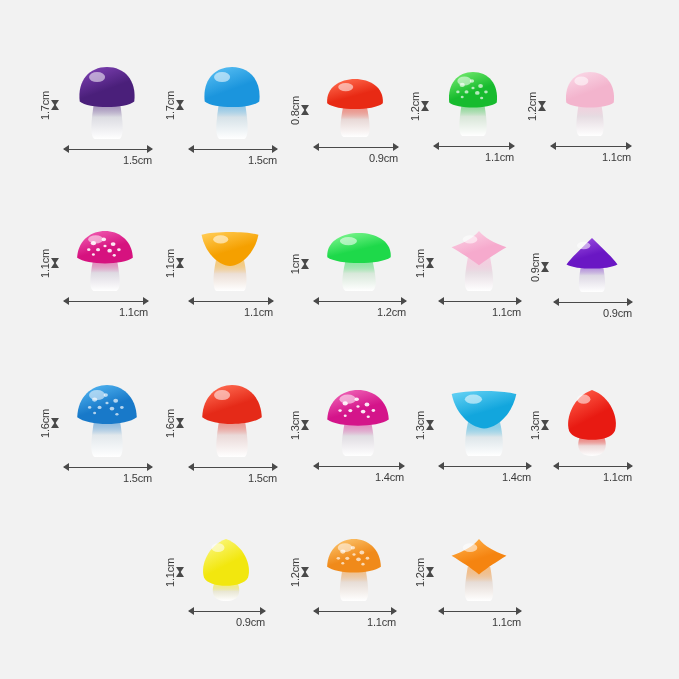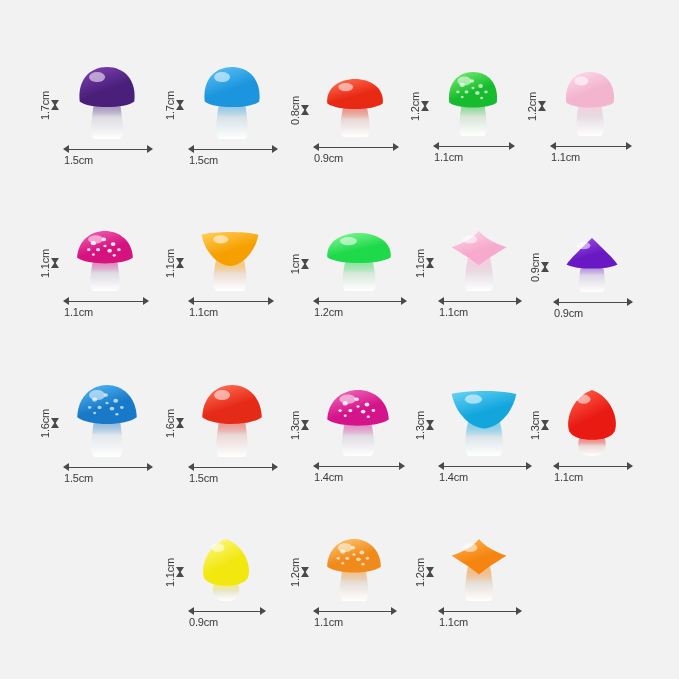--- a/index.html
+++ b/index.html
@@ -23,21 +23,21 @@
   }
   .dim-v .bar{position:relative;width:9px;}
   .dim-v .bar .line{position:absolute;left:4px;top:0;bottom:0;width:1px;background:#4a4a4a;}
   .dim-v .bar .ar-up,.dim-v .bar .ar-dn{
     position:absolute;left:0px;width:0;height:0;
     border-left:4.5px solid transparent;border-right:4.5px solid transparent;
   }
   .dim-v .bar .ar-up{top:-1px;border-bottom:6px solid #4a4a4a;}
   .dim-v .bar .ar-dn{bottom:-1px;border-top:6px solid #4a4a4a;}
 
-  .dim-h{position:absolute;display:flex;flex-direction:column;align-items:flex-start;}
+  .dim-h{position:absolute;display:flex;flex-direction:column;align-items:flex-end;}
   .dim-h .bar{position:relative;height:9px;width:100%;}
   .dim-h .bar .line{position:absolute;top:4px;left:0;right:0;height:1px;background:#4a4a4a;}
   .dim-h .bar .ar-l,.dim-h .bar .ar-r{
     position:absolute;top:0px;width:0;height:0;
     border-top:4.5px solid transparent;border-bottom:4.5px solid transparent;
   }
   .dim-h .bar .ar-l{left:-1px;border-right:6px solid #4a4a4a;}
   .dim-h .bar .ar-r{right:-1px;border-left:6px solid #4a4a4a;}
   .dim-h .lbl{font-size:11px;color:#3a3a3a;letter-spacing:-.2px;margin-top:1px;white-space:nowrap;line-height:1;}
 

